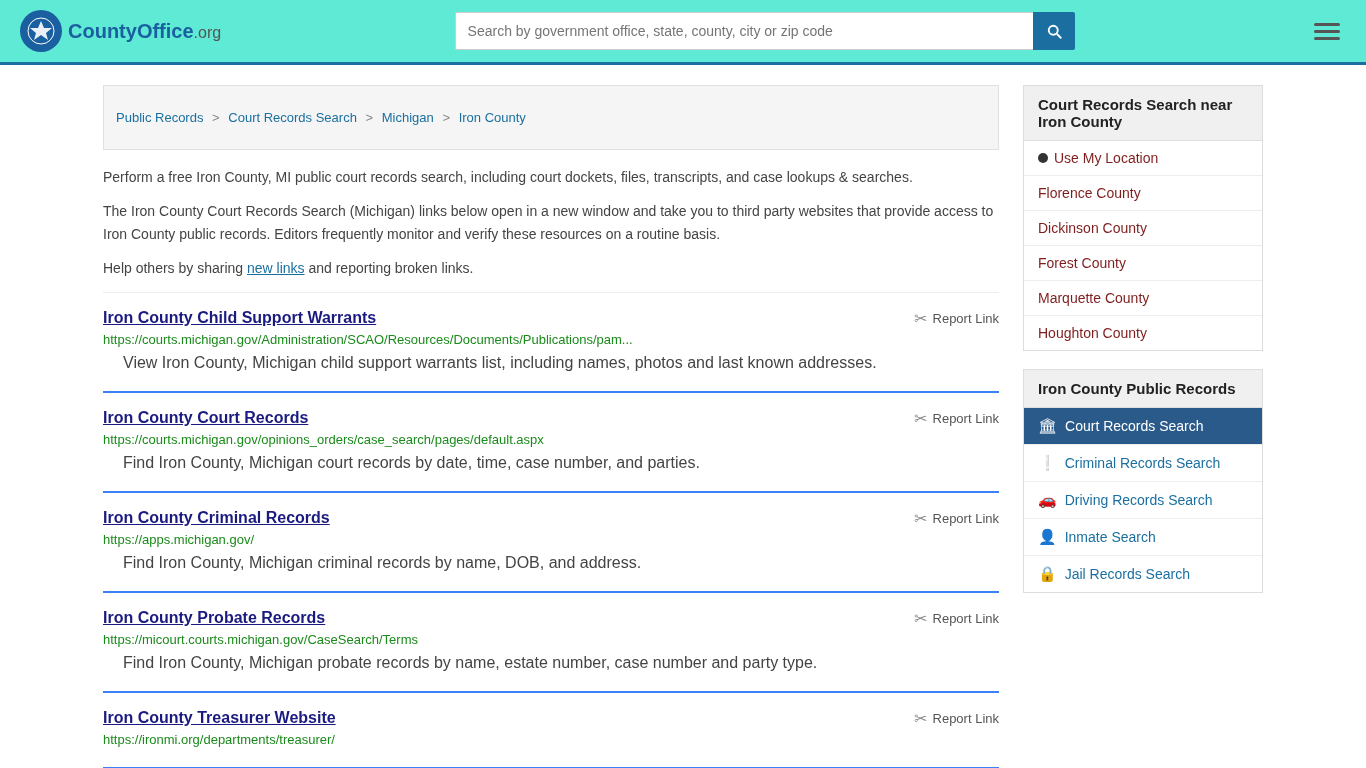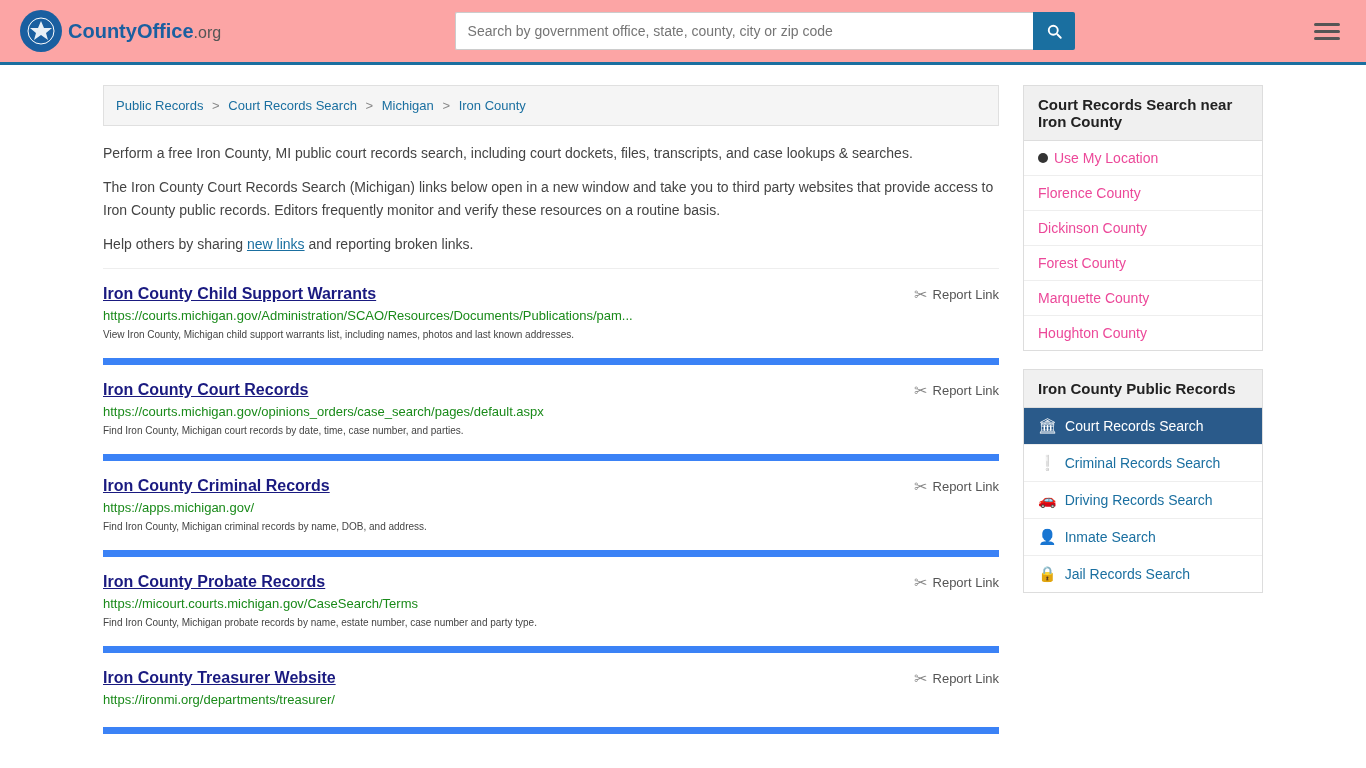--- a/index.html
+++ b/index.html
@@ -1,20 +1,20 @@
 <!DOCTYPE html>
 <html><head>
   <meta charset="utf-8">
   <style>
     * { box-sizing: border-box; margin: 0; padding: 0; }
     body { font-family: Arial, sans-serif; font-size: 14px; color: #333; background: #fff; }
 
     
     #header {
-      background: #fca5a5;
+      background: #5eead4;
       border-bottom: 3px solid #1a6fa0;
       padding: 10px 20px;
       display: flex;
       align-items: center;
       justify-content: space-between;
     }
     #logo-area {
       display: flex;
       align-items: center;
       gap: 6px;
@@ -107,21 +107,21 @@
       font-size: 24px;
       font-weight: bold;
       color: #222;
       margin-bottom: 14px;
     }
 
     
     #breadcrumb {
       background: #f5f5f5;
       border: 1px solid #e0e0e0;
-      padding: 12px 12px;
+      padding: 24px 12px;
       font-size: 13px;
       margin-bottom: 16px;
       color: #555;
     }
     #breadcrumb a {
       color: #1a6fa0;
       text-decoration: none;
     }
     #breadcrumb .sep { margin: 0 5px; color: #888; }
 
@@ -131,21 +131,21 @@
       color: #444;
       line-height: 1.6;
       margin-bottom: 12px;
     }
     .desc-text a {
       color: #1a6fa0;
     }
 
     
     .result-item {
-      border-bottom: 7px solid #3b82f6;
+      border-bottom: 2px solid #3b82f6;
       padding: 16px 0;
     }
     .result-item:first-child { border-top: 1px solid #eee; margin-top: 8px; }
     .result-header {
       display: flex;
       justify-content: space-between;
       align-items: flex-start;
       margin-bottom: 4px;
     }
     .result-title {
@@ -169,23 +169,24 @@
     .report-icon {
       font-size: 16px;
       color: #888;
     }
     .result-url {
       color: #1a8a1a;
       font-size: 13px;
       margin-bottom: 4px;
     }
     .result-desc {
-      font-size: 10px;
+      font-size: 16px;
       color: #444;
       line-height: 1.5;
+      margin-left: 20px;
     }
 
     
     .sidebar-section-title {
       background: #f0f0f0;
       border: 1px solid #ddd;
       padding: 10px 14px;
       font-size: 15px;
       font-weight: bold;
       color: #222;
@@ -196,21 +197,21 @@
       border-top: none;
       margin-bottom: 18px;
     }
     .sidebar-list-item {
       padding: 9px 14px;
       border-bottom: 1px solid #eee;
       font-size: 14px;
     }
     .sidebar-list-item:last-child { border-bottom: none; }
     .sidebar-list-item a {
-      color: #ec4899;
+      color: #7f1d1d;
       text-decoration: none;
     }
     .sidebar-list-item.use-location {
       display: flex;
       align-items: center;
       gap: 6px;
     }
     .location-dot {
       width: 10px;
       height: 10px;

